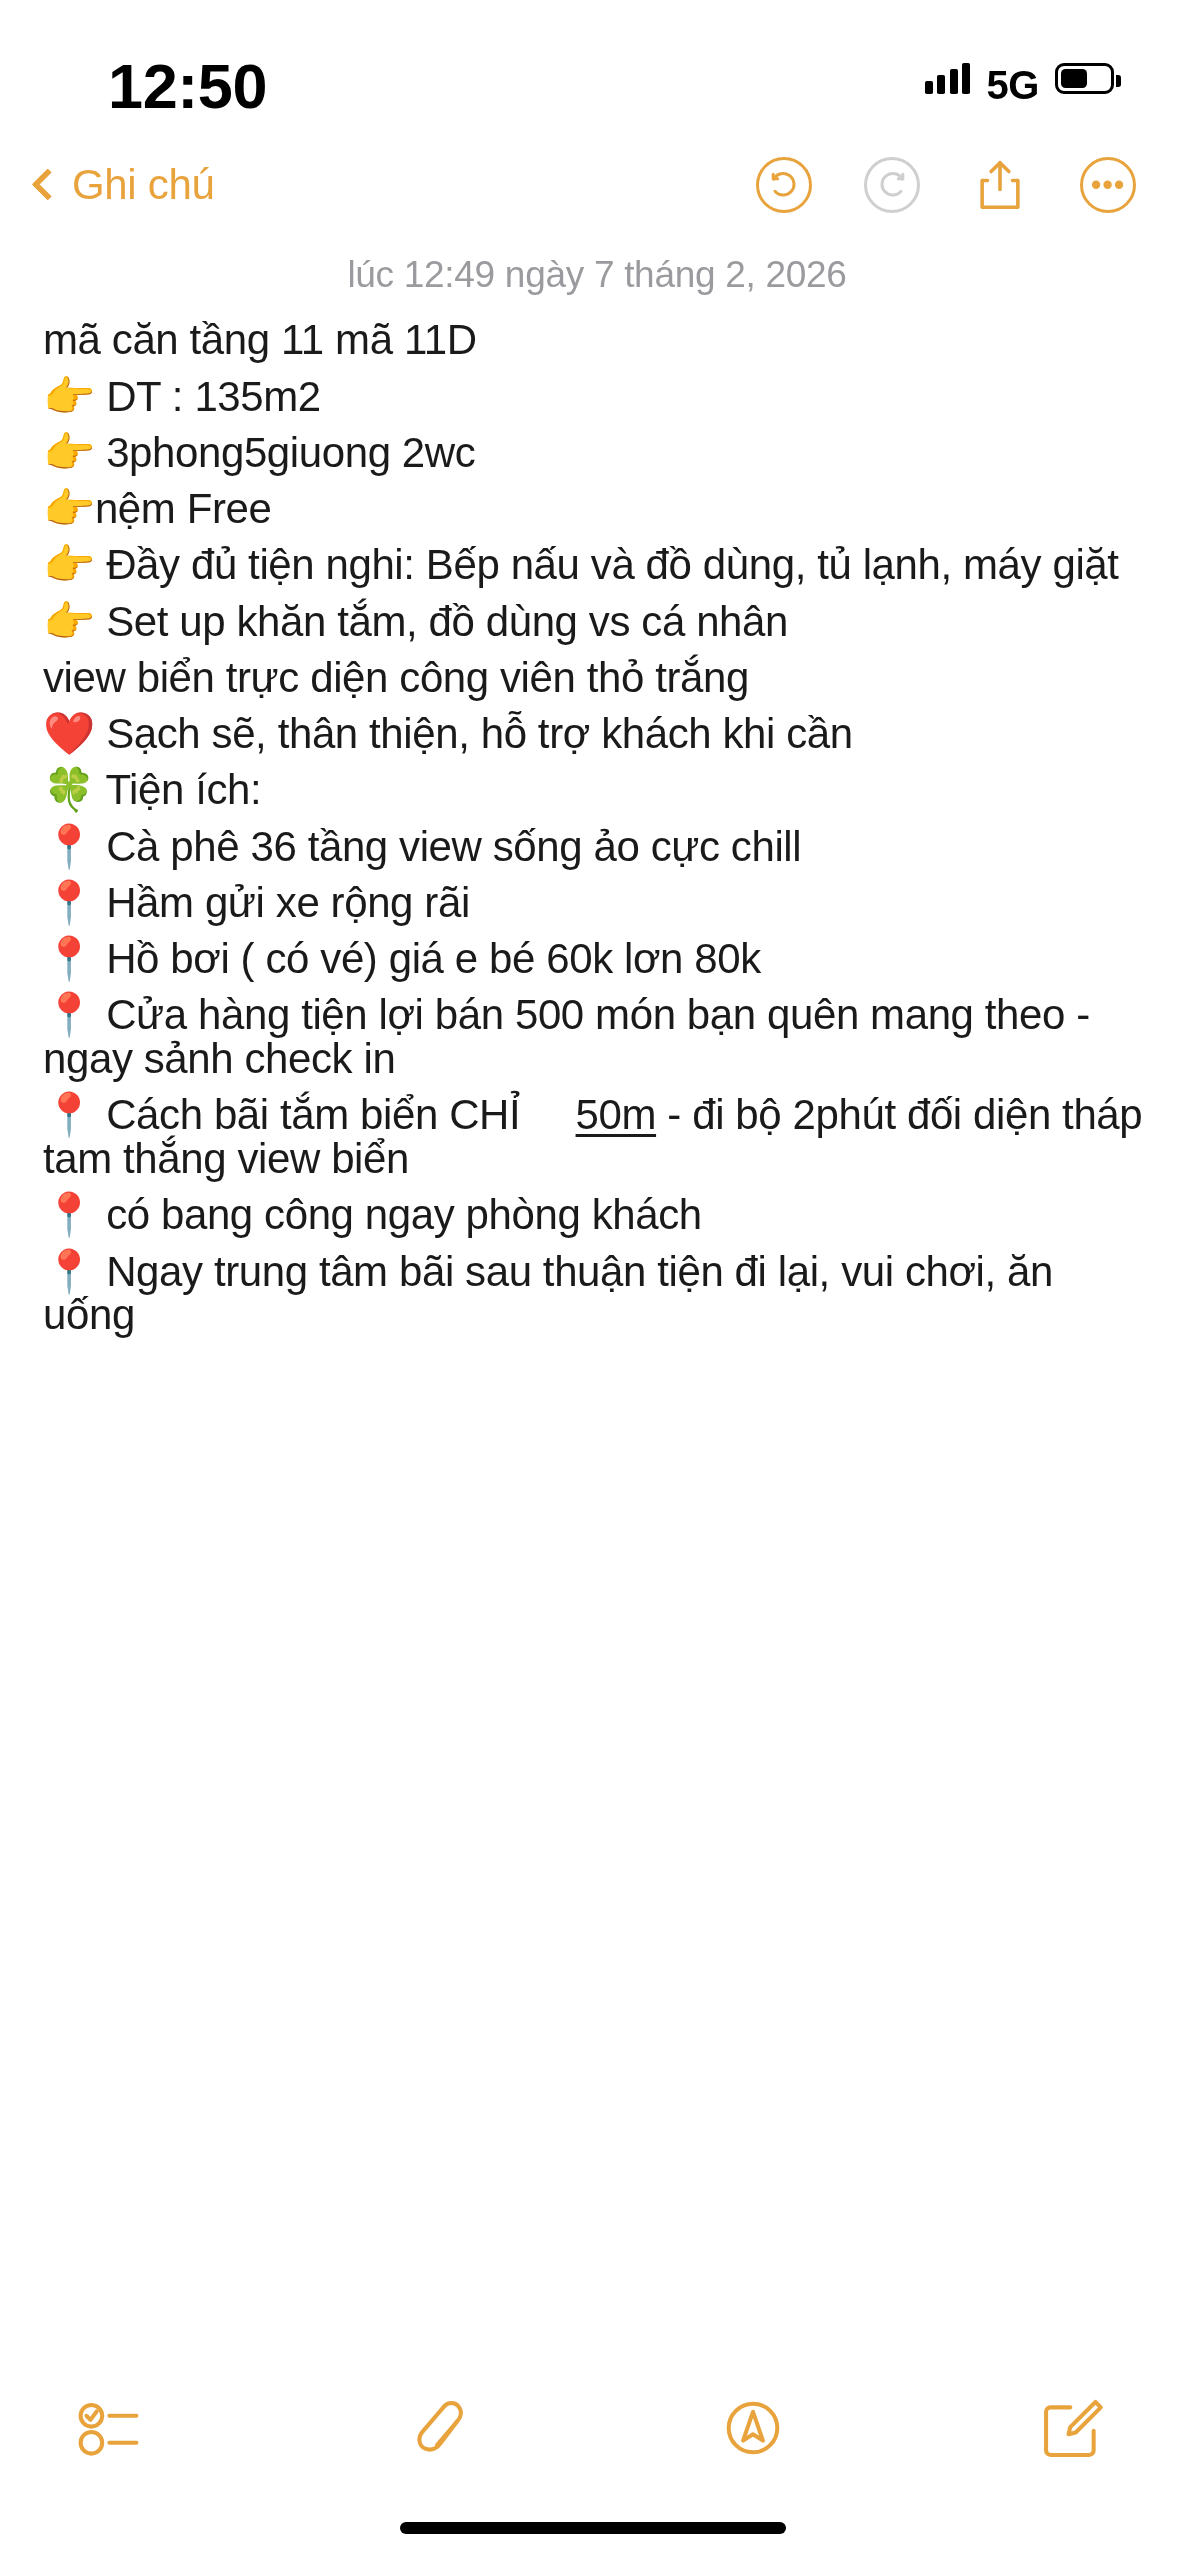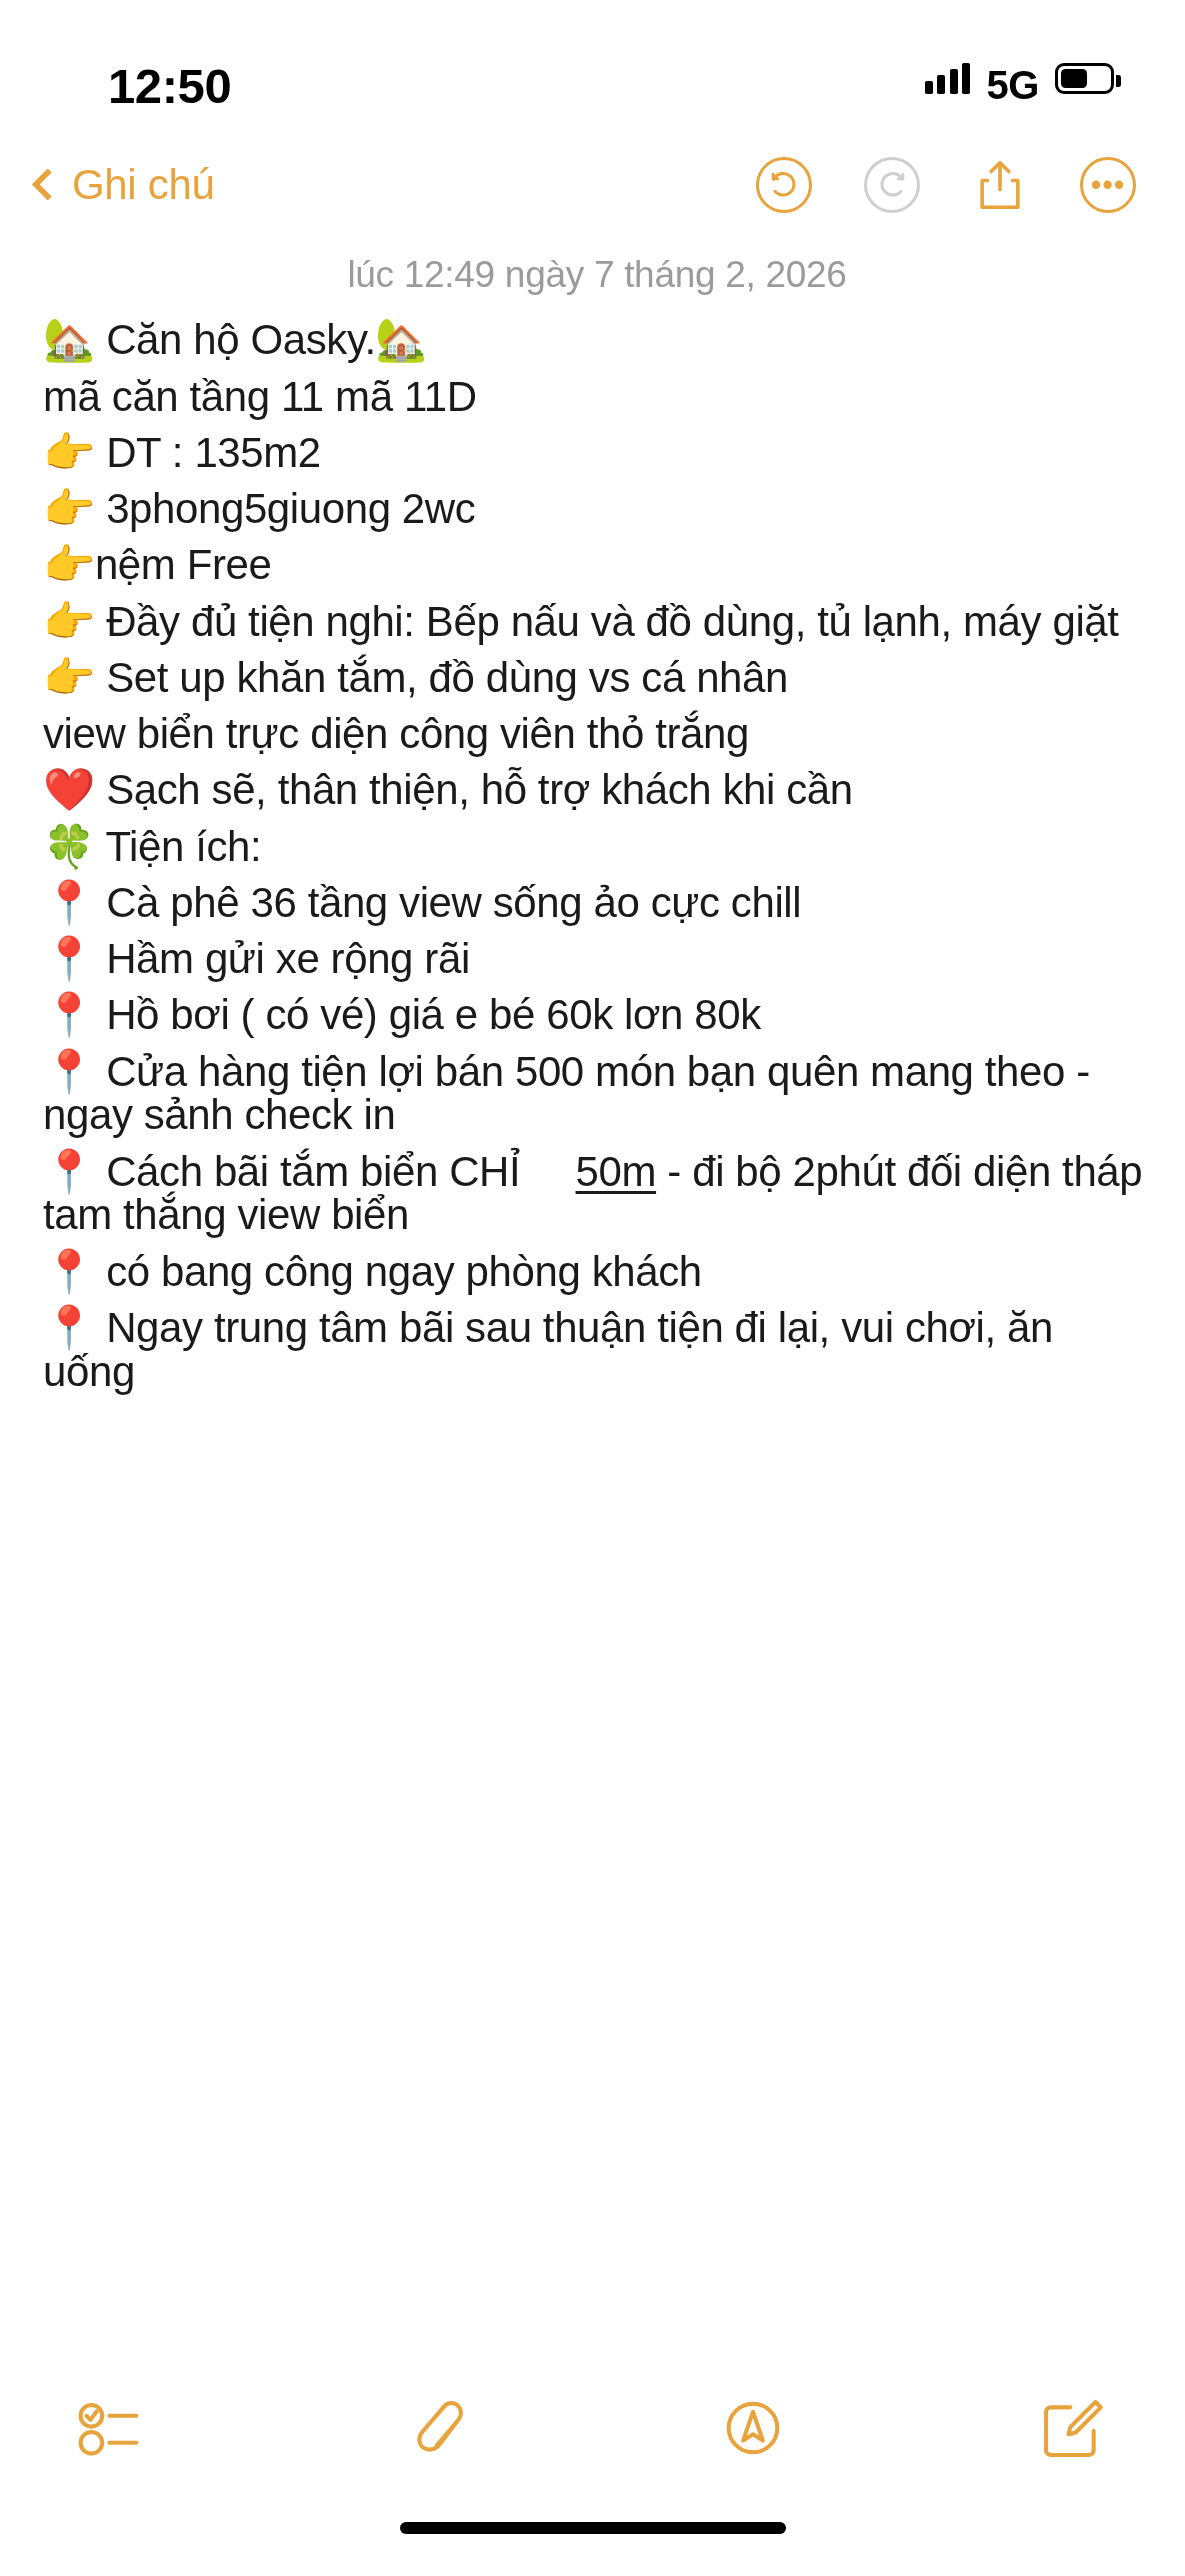--- a/index.html
+++ b/index.html
@@ -22,21 +22,21 @@
   
   .status-bar {
     height: 135px;
     flex: 0 0 135px;
     display: flex;
     align-items: center;
     justify-content: space-between;
     padding: 36px 56px 0 56px;
   }
   .status-time {
-    font-size: 49px;
+    font-size: 63px;
     font-weight: bold;
     letter-spacing: -0.4px;
     color: #000;
     margin-left: 52px;
   }
   .status-right {
     display: flex;
     gap: 16px;
     margin-right: 16px;
   }
@@ -245,21 +245,20 @@
       </div>
       <div class="circ">
         <span class="dots">•••</span>
       </div>
     </div>
   </div>
 
   <div class="note-scroll">
     <div class="note-date">lúc 12:49 ngày 7 tháng 2, 2026</div>
     <div class="note-lines">
-      <div class="note-line">🏡 Căn hộ Oasky.🏡</div>
       <div class="note-line">mã căn tầng 11 mã 11D</div>
       <div class="note-line">👉 DT : 135m2</div>
       <div class="note-line">👉 3phong5giuong 2wc</div>
       <div class="note-line">👉nệm Free</div>
       <div class="note-line">👉 Đầy đủ tiện nghi: Bếp nấu và đồ dùng, tủ lạnh, máy giặt</div>
       <div class="note-line">👉 Set up khăn tắm, đồ dùng vs cá nhân</div>
       <div class="note-line">view biển trực diện công viên thỏ trắng</div>
       <div class="note-line">❤️ Sạch sẽ, thân thiện, hỗ trợ khách khi cần</div>
       <div class="note-line">🍀 Tiện ích:</div>
       <div class="note-line">📍 Cà phê 36 tầng view sống ảo cực chill</div>

